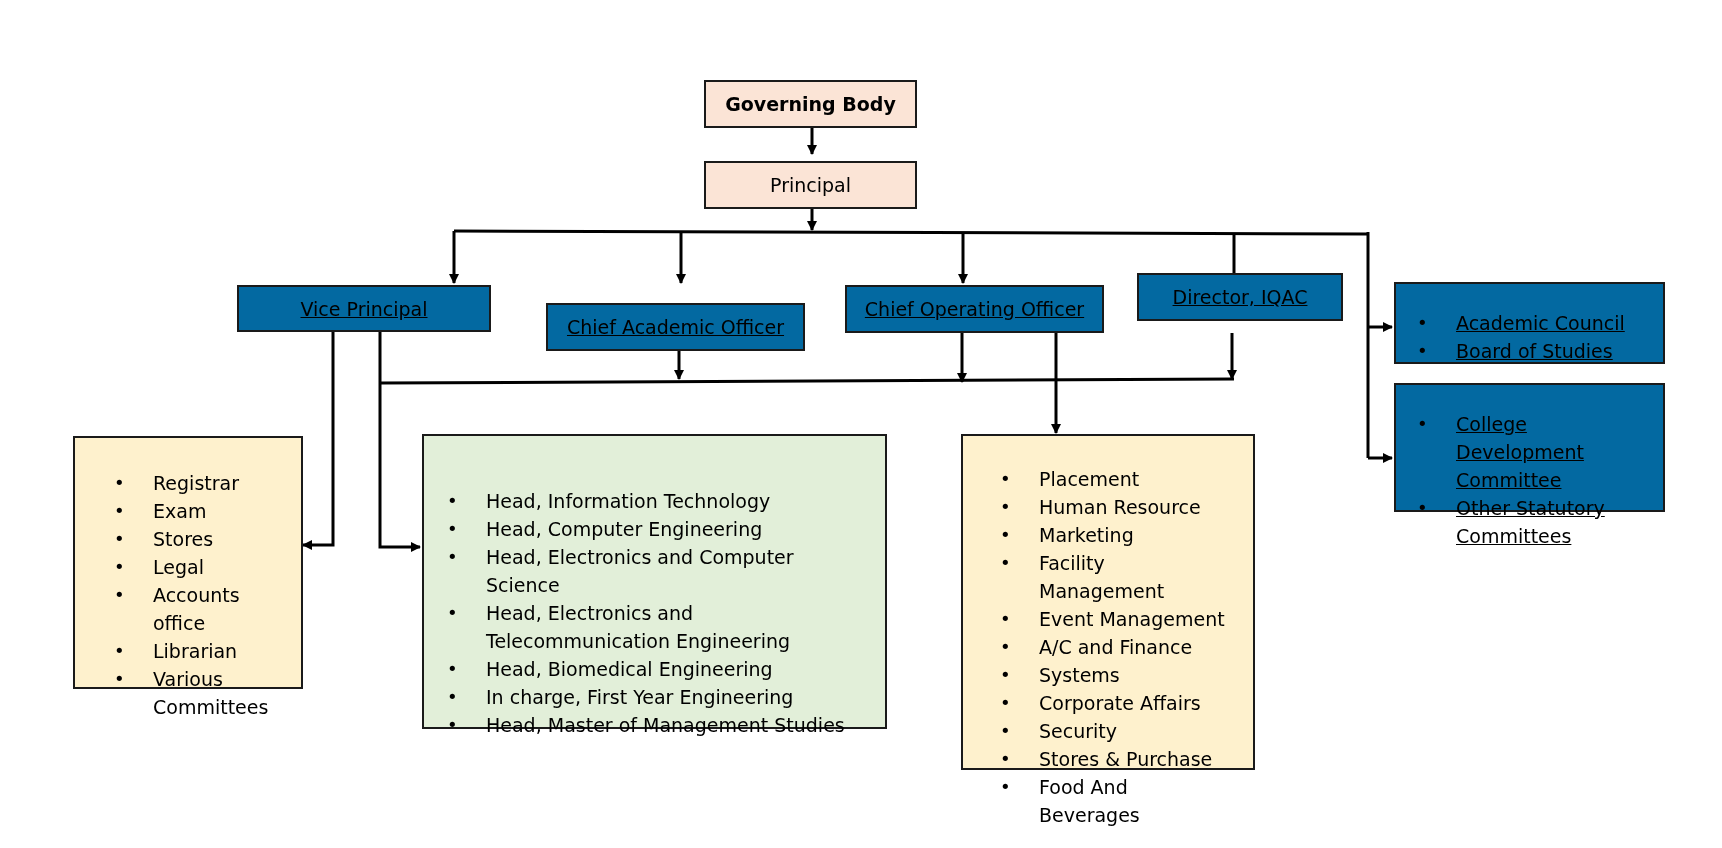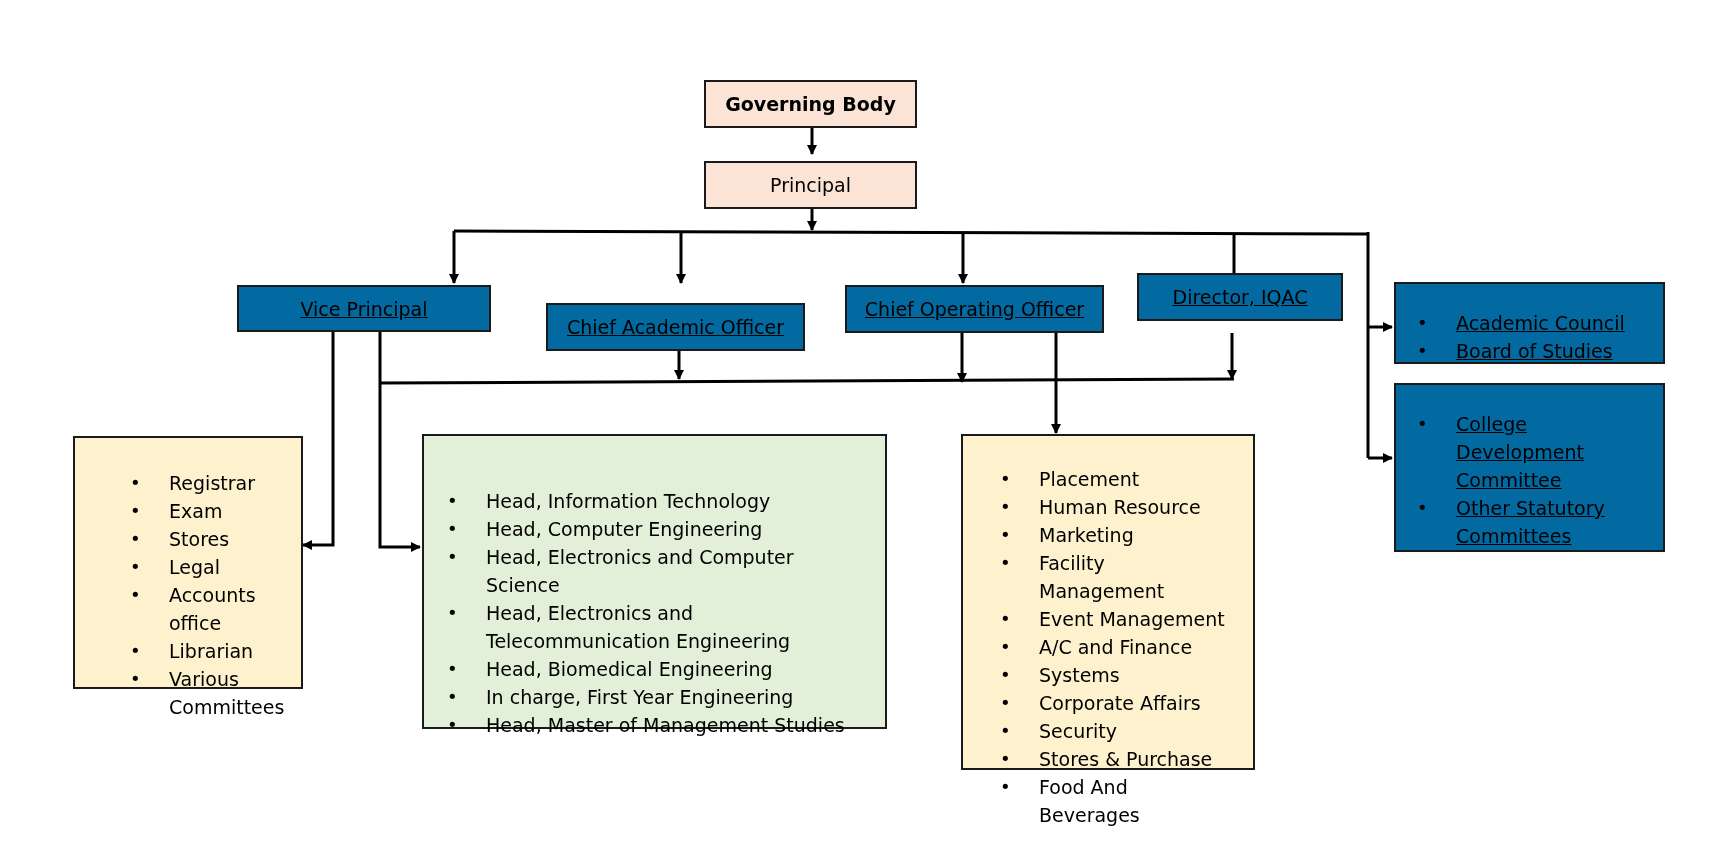--- a/index.html
+++ b/index.html
@@ -73,28 +73,28 @@
 <div class="box blue center" style="left:1137px;top:273px;width:206px;height:48px;">
   <span>Director, IQAC</span>
 </div>
 
 <div class="box blue" style="left:1394px;top:282px;width:271px;height:82px;padding:10px 0 0 6px;">
   <ul class="bl">
     <li>Academic Council</li>
     <li>Board of Studies</li>
   </ul>
 </div>
-<div class="box blue" style="left:1394px;top:383px;width:271px;height:169px;padding:10px 20px 0 6px;">
+<div class="box blue" style="left:1394px;top:383px;width:271px;height:129px;padding:10px 20px 0 6px;">
   <ul class="bl">
     <li>College Development Committee</li>
     <li>Other Statutory Committees</li>
   </ul>
 </div>
 
-<div class="box cream" style="left:73px;top:436px;width:230px;height:253px;padding:16px 20px 0 40px;">
+<div class="box cream" style="left:73px;top:436px;width:230px;height:253px;padding:16px 20px 0 24px;">
   <ul class="bl">
     <li>Registrar</li>
     <li>Exam</li>
     <li>Stores</li>
     <li>Legal</li>
     <li>Accounts office</li>
     <li>Librarian</li>
     <li>Various Committees</li>
   </ul>
 </div>

